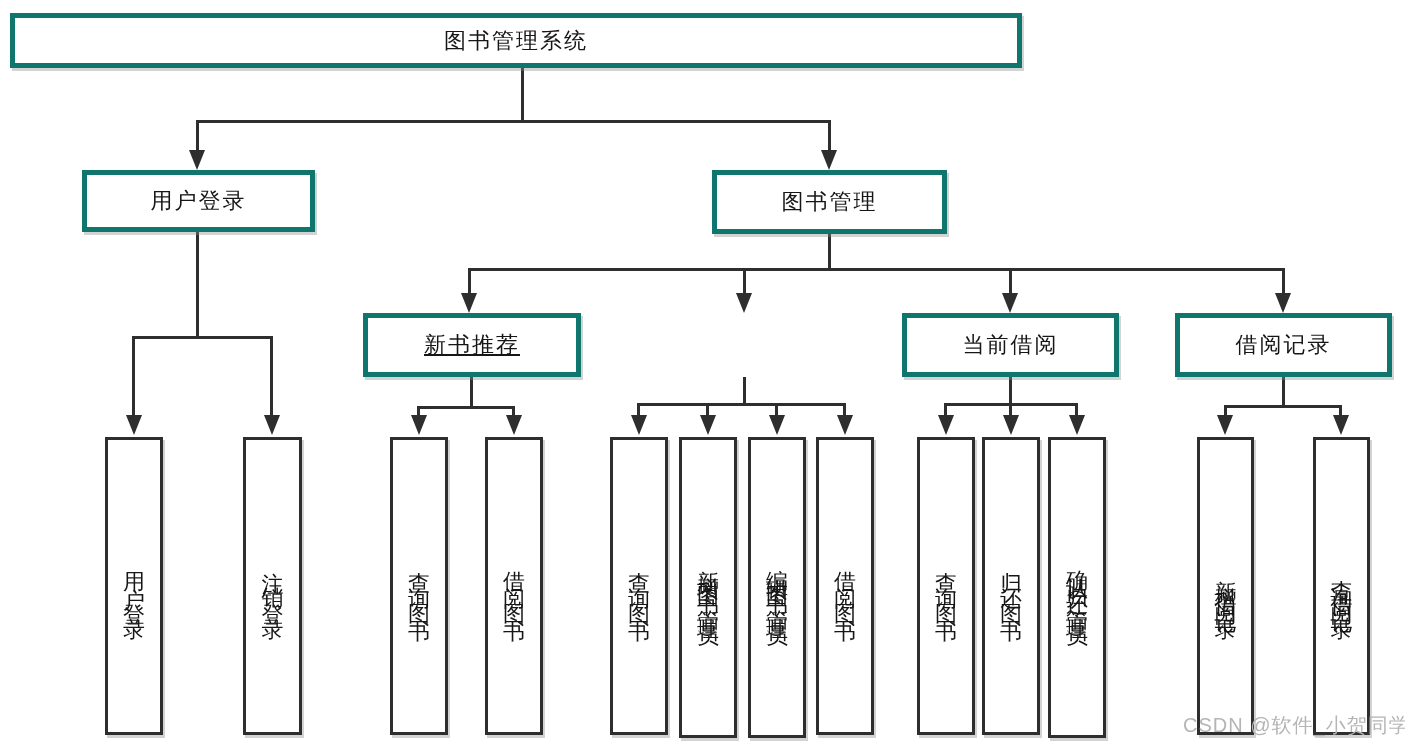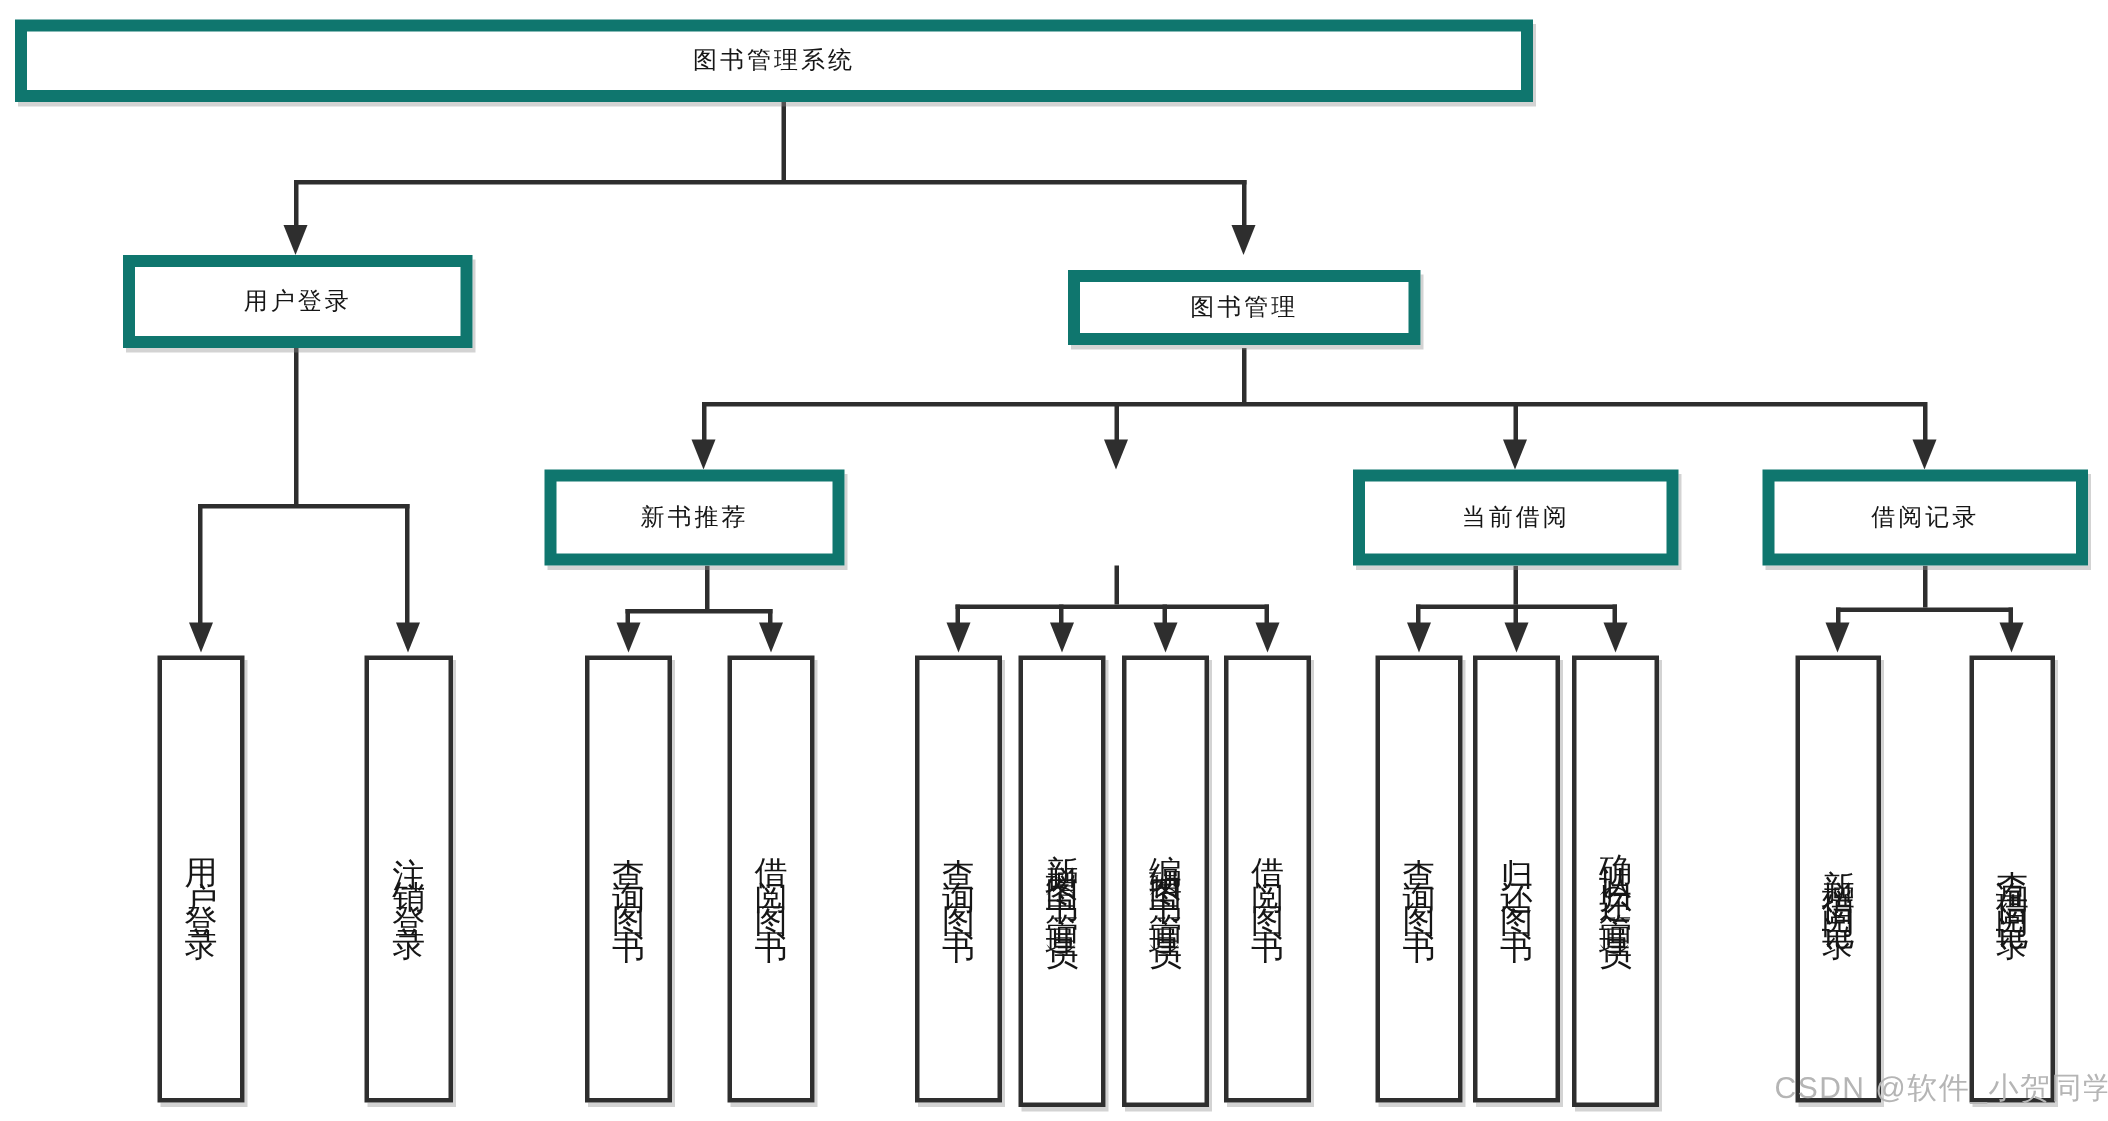--- a/index.html
+++ b/index.html
@@ -3,22 +3,22 @@
 <meta charset="utf-8">
 <style>
   html,body{margin:0;padding:0;background:#ffffff;}
   .stage{
     position:relative;width:1405px;height:747px;background:#ffffff;overflow:hidden;
     font-family:"Liberation Sans","DejaVu Sans",sans-serif;color:#161616;
   }
   
   .b{
     position:absolute;box-sizing:border-box;background:#ffffff;
-    border:8px solid #0f766e;display:flex;align-items:center;justify-content:center;
-    font-size:16px;letter-spacing:2px;z-index:2;
+    border:5px solid #0f766e;display:flex;align-items:center;justify-content:center;
+    font-size:22px;letter-spacing:2px;z-index:2;
     box-shadow:2px 3px 0 rgba(140,140,140,0.38);
   }
   
   .v{
     position:absolute;box-sizing:border-box;background:#ffffff;
     border:3px solid #2e2e2e;display:flex;align-items:center;justify-content:center;
     font-size:22px;z-index:2;
     writing-mode:vertical-rl;text-orientation:mixed;letter-spacing:16px;
     box-shadow:2px 3px 0 rgba(140,140,140,0.38);
   }
@@ -38,23 +38,23 @@
   }
 </style>
 </head>
 <body>
 
 <div class="stage">
 
   <div class="b" style="left:10px;top:13px;width:1012px;height:55px;">图书管理系统</div>
 
   <div class="b" style="left:82px;top:170px;width:233px;height:62px;">用户登录</div>
-  <div class="b" style="left:712px;top:180px;width:235px;height:50px;">图书管理</div>
+  <div class="b" style="left:712px;top:170px;width:235px;height:64px;">图书管理</div>
 
-  <div class="b" style="left:363px;top:313px;width:200px;height:64px;">新书推荐</div>
+  <div class="b" style="left:363px;top:313px;width:218px;height:64px;text-decoration:underline;">新书推荐</div>
   <div class="b" style="left:902px;top:313px;width:217px;height:64px;">当前借阅</div>
   <div class="b" style="left:1175px;top:313px;width:217px;height:64px;">借阅记录</div>
 
   <div class="v" style="left:105px;top:437px;width:58px;height:298px;">用户登录</div>
   <div class="v" style="left:243px;top:437px;width:59px;height:298px;">注销登录</div>
 
   <div class="v" style="left:390px;top:437px;width:58px;height:298px;">查询图书</div>
   <div class="v" style="left:485px;top:437px;width:58px;height:298px;">借阅图书</div>
 
   <div class="v" style="left:610px;top:437px;width:58px;height:298px;">查询图书</div>

